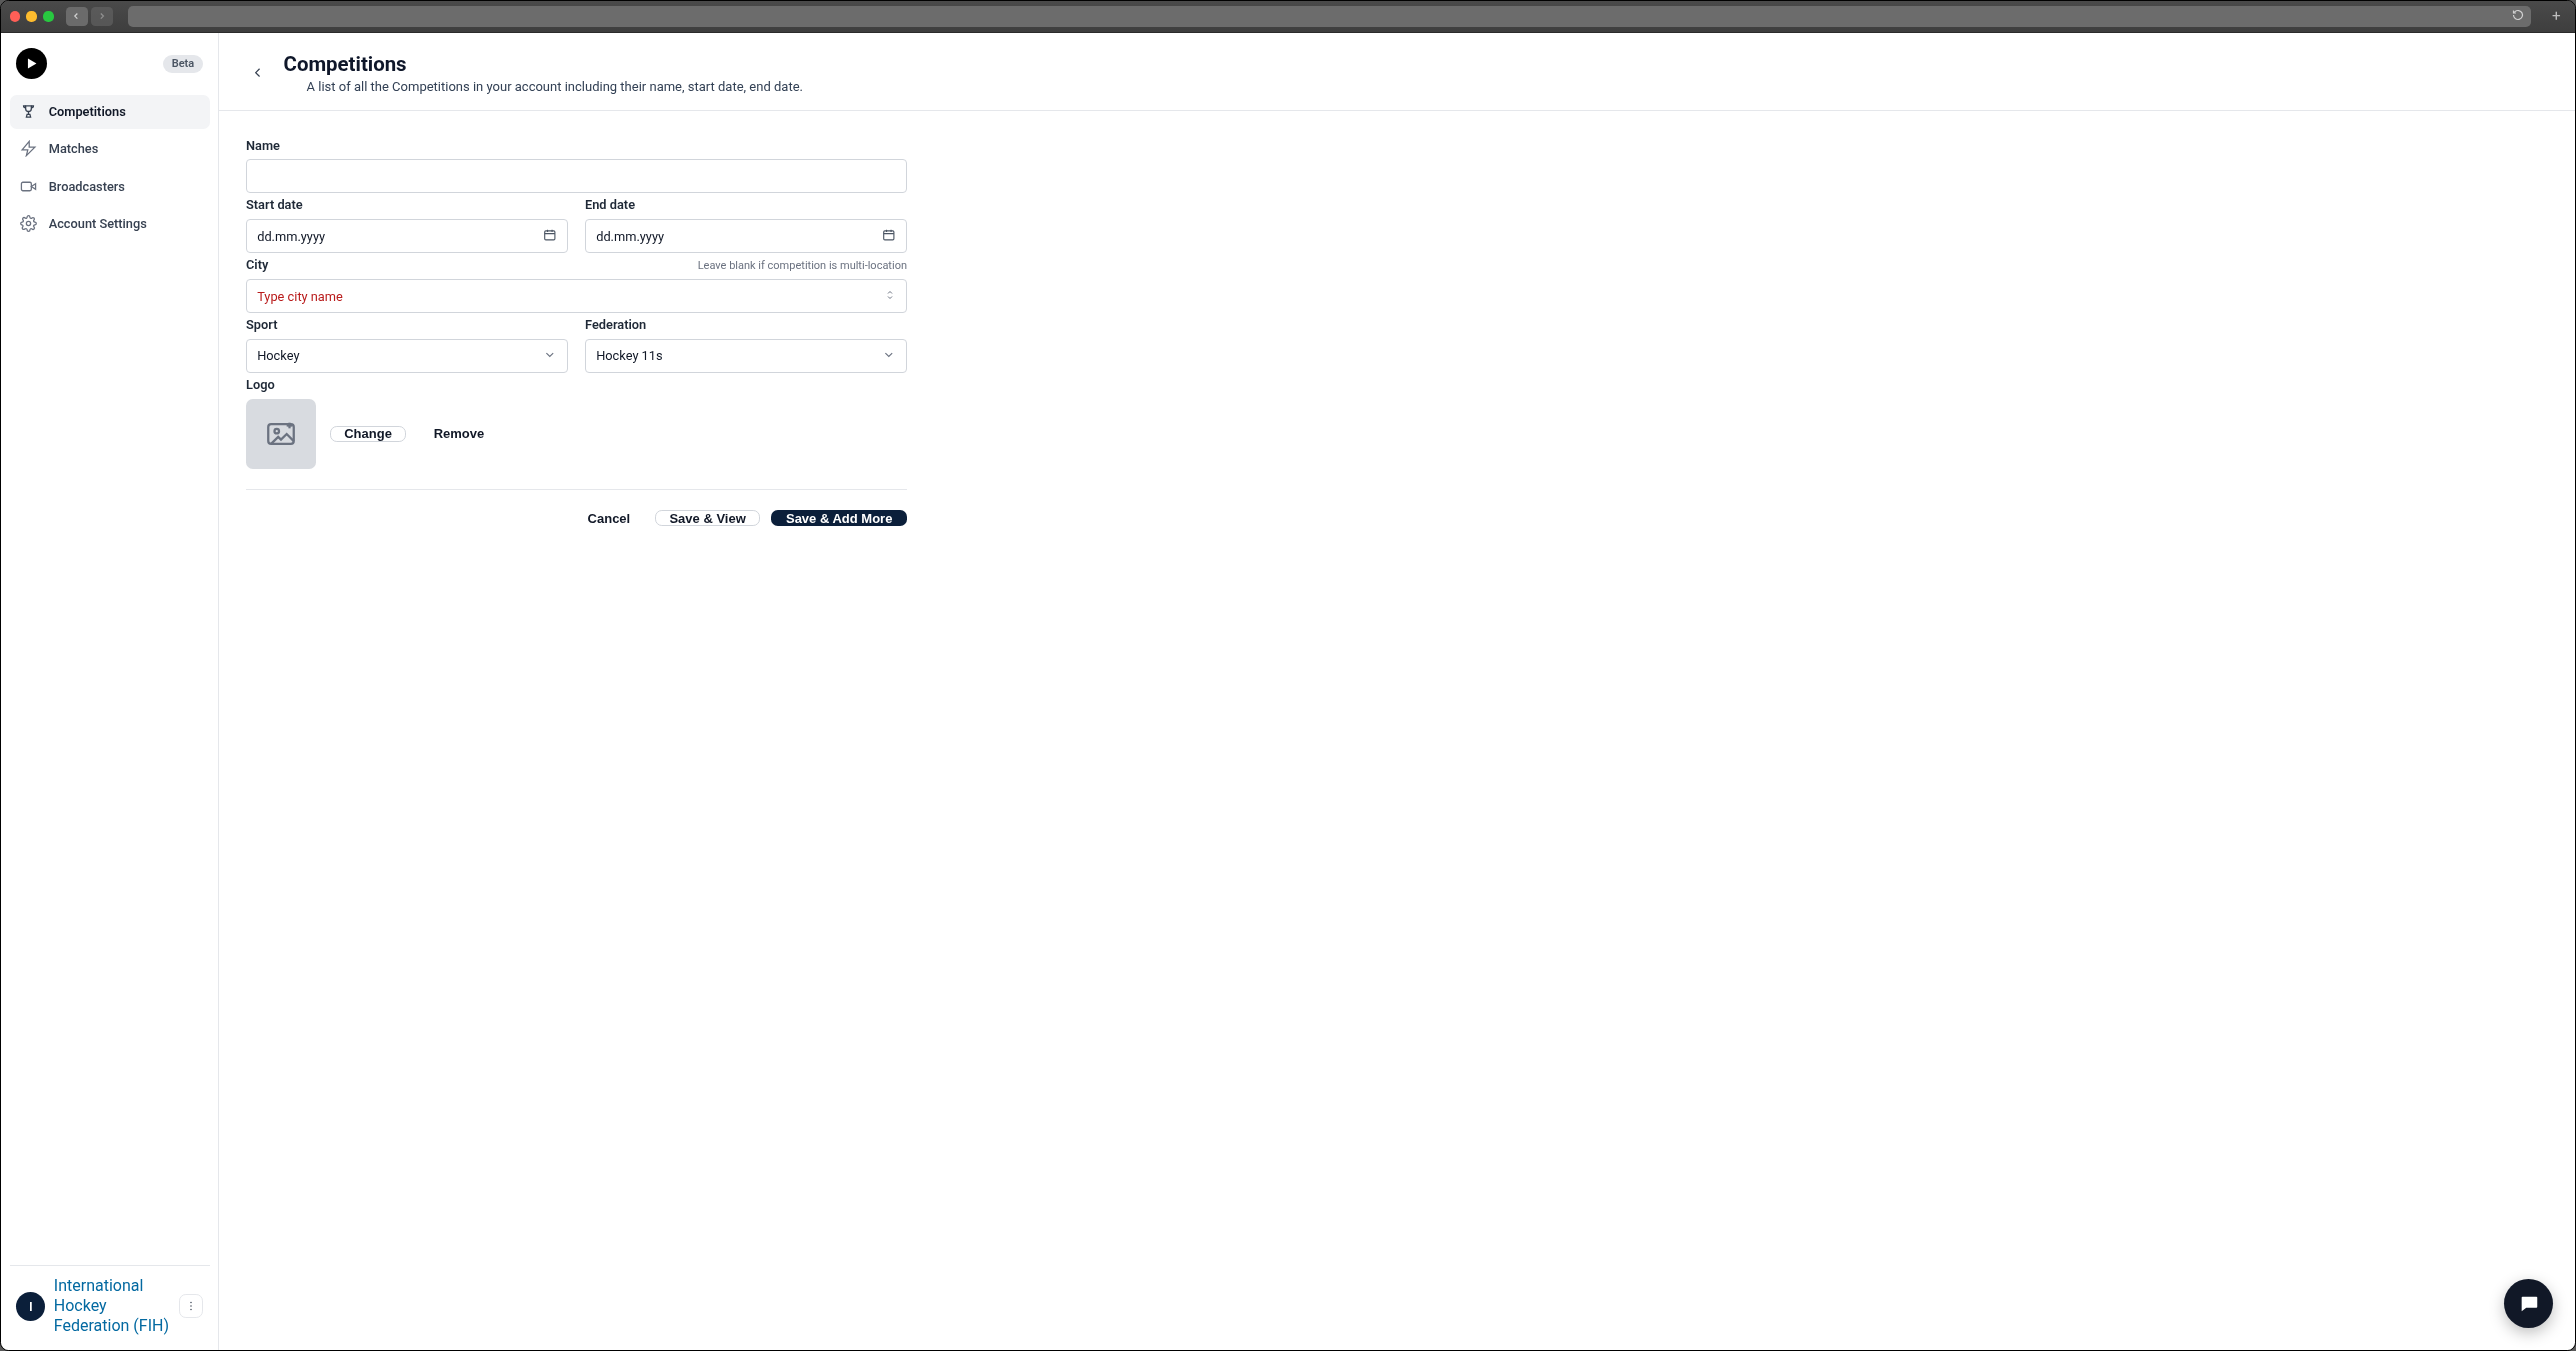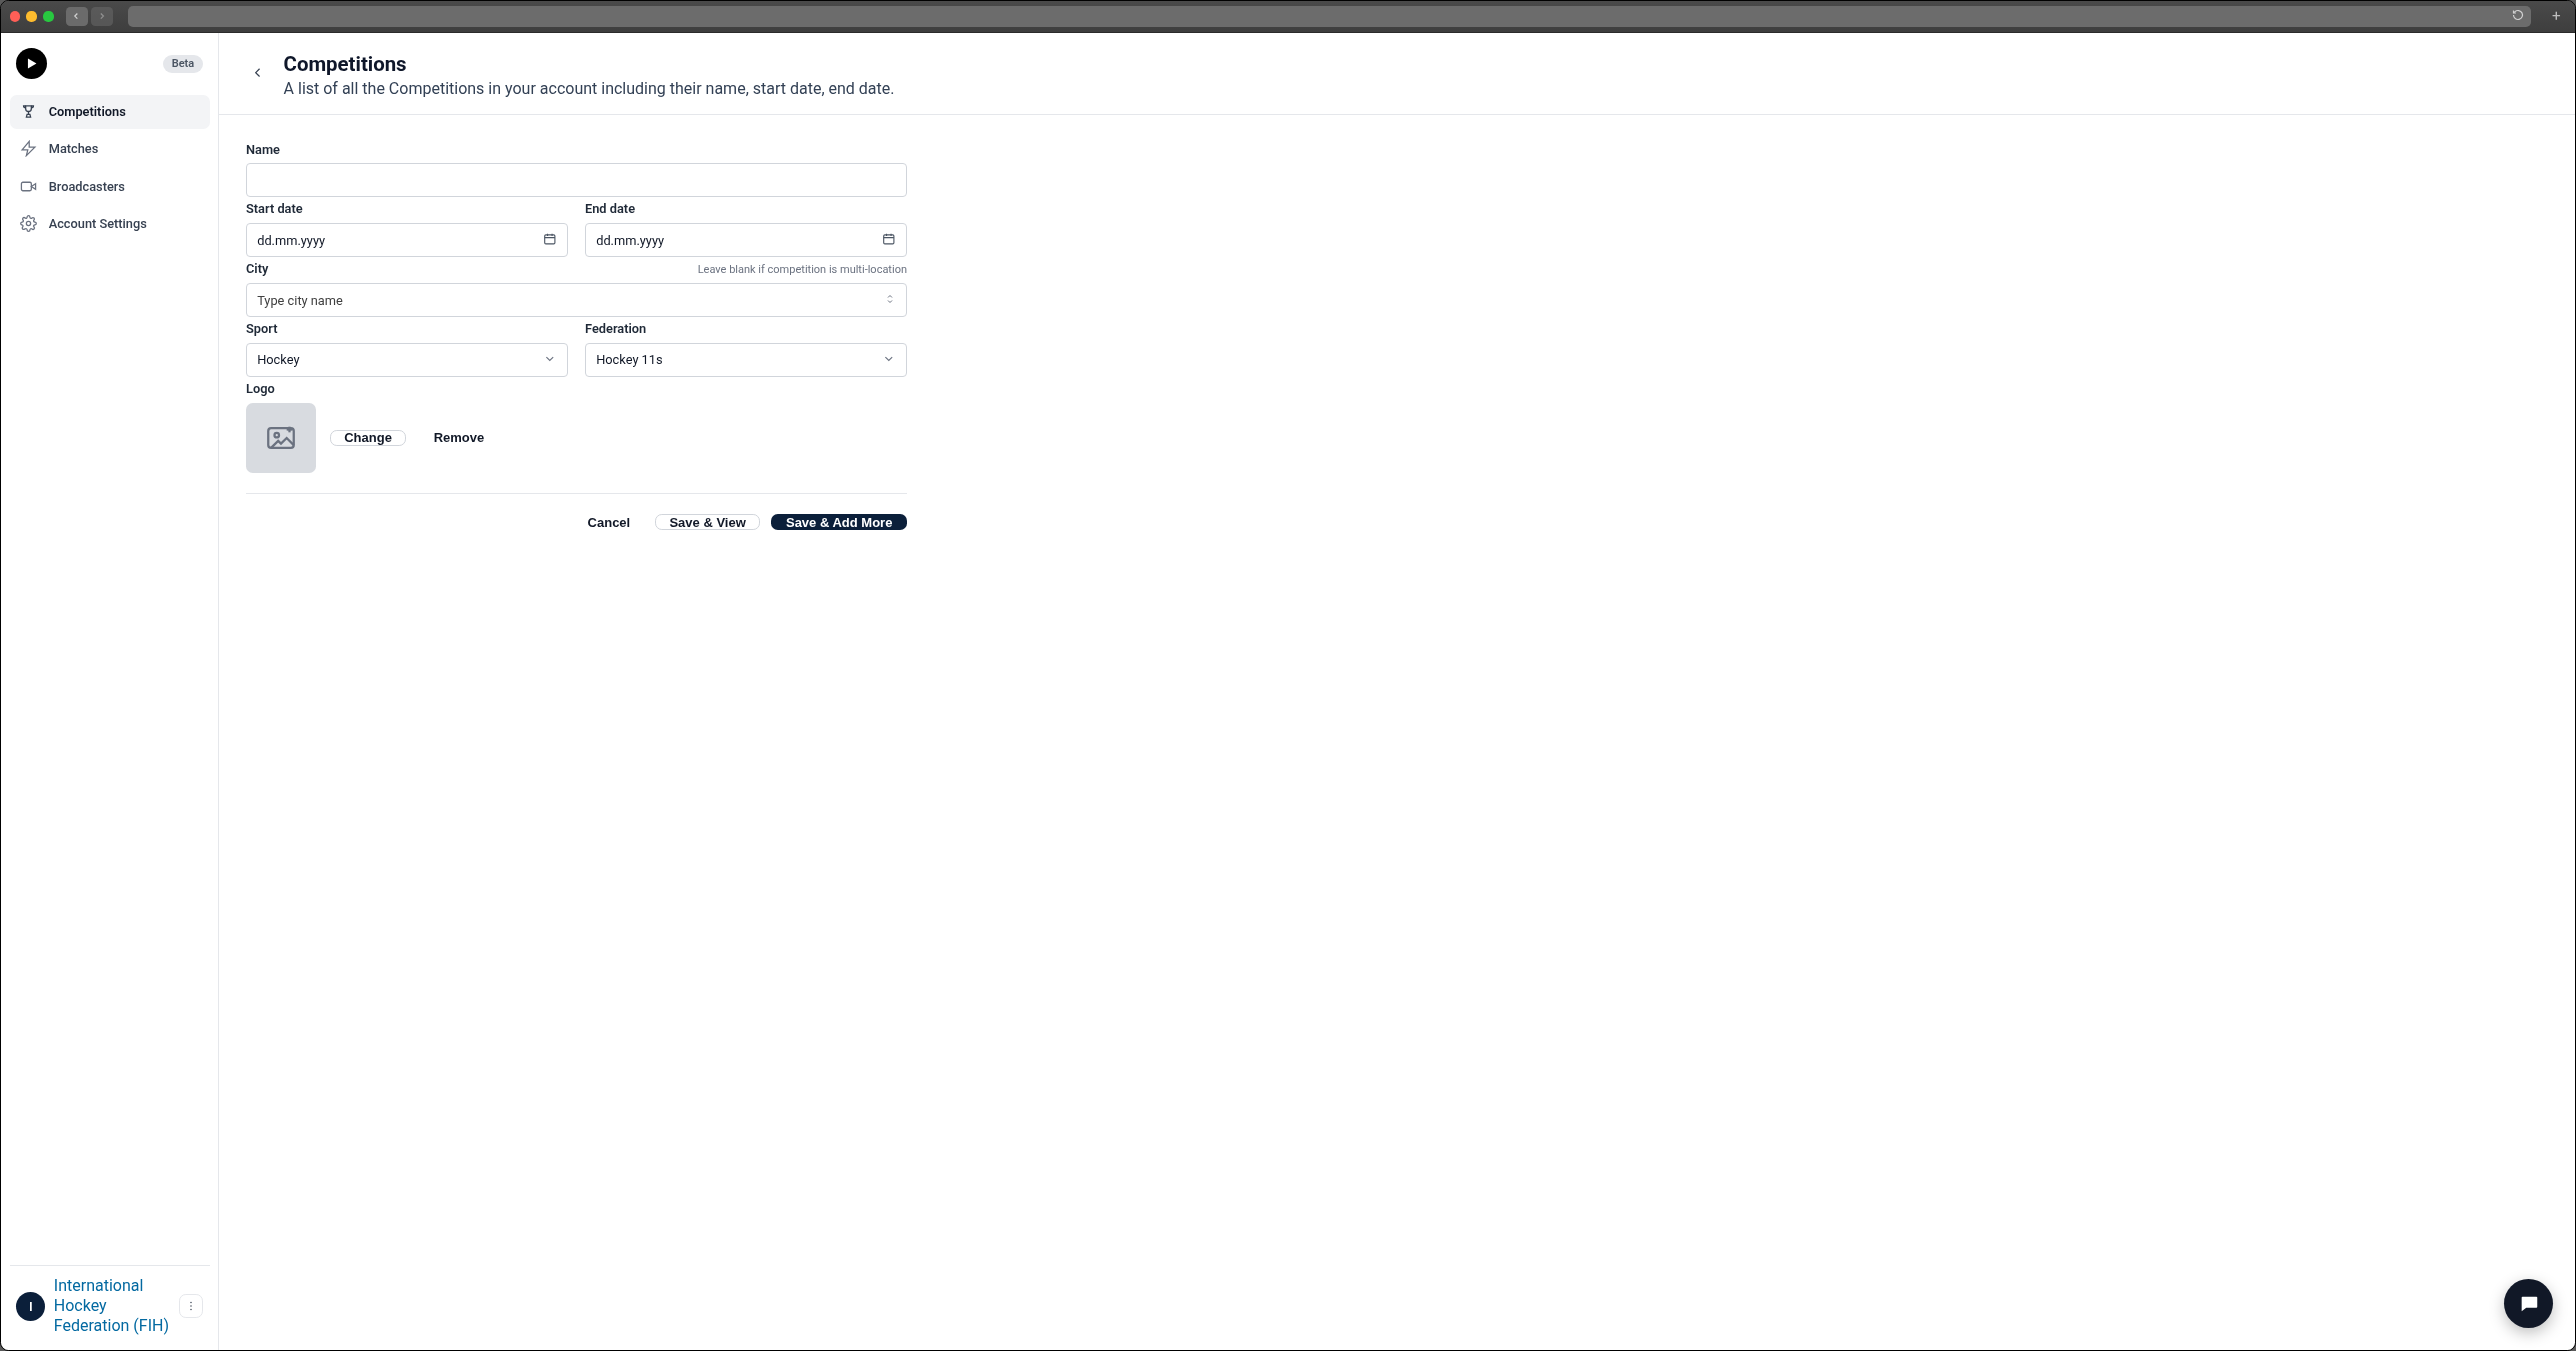--- a/index.html
+++ b/index.html
@@ -107,38 +107,38 @@
   .page-header {
     padding:19px 27px 15.3px;
     border-bottom:0.9px solid #e5e7eb;
     display:flex; align-items:flex-start; gap:13.6px;
   }
   .back-btn {
     width:24px; height:24px; display:flex; align-items:center; justify-content:center;
     margin-top:8.5px; color:#374151; cursor:pointer;
   }
   .page-title { font-size:20.4px; font-weight:700; color:#0f172a; margin-bottom:3.4px; }
-  .page-subtitle { font-size:16px; color:#334155; }
+  .page-subtitle { font-size:13px; color:#334155;margin-left:23px; }
 
   .form-wrap { padding: 27px; max-width: 715px; margin-left: 0; }
   .form-wrap .field { margin-bottom: 4px; }
   .label-row { display:flex; justify-content:space-between; align-items:flex-end; margin-bottom:6.8px; }
   label.lbl { font-weight:600; color:#1f2937; font-size:12.8px; }
   .hint { font-size:11px; color:#6b7280; }
   .input, .select, .combobox {
     width:100%; height:34px; padding:0 10.2px;
     border:0.9px solid #d1d5db; border-radius:4px; background:#fff;
     font-size:12.8px; color:#111827;
     display:flex; align-items:center; justify-content:space-between;
   }
   .two-col { display:grid; grid-template-columns:1fr 1fr; gap:17px; }
   .date-field { display:flex; align-items:center; justify-content:space-between; }
   .date-field span.ph { color:#111827; }
   .cal-icon { color:#4b5563; }
-  .combobox .ph { color:#404040; }
+  .combobox .ph { color:#b91c1c; }
   .select .value { color:#111827; }
   .updown-icon, .chev-icon { color:#6b7280; }
 
   .logo-row { display:flex; align-items:center; gap:13.6px; }
   .logo-drop {
     width:70px; height:70px; background:#d8dbe0; border-radius:6.8px;
     display:flex; align-items:center; justify-content:center; color:#6b7280;
   }
   .btn {
     height:16px; padding:0 13.6px; border-radius:6.8px; font-weight:600; font-size:13px;

